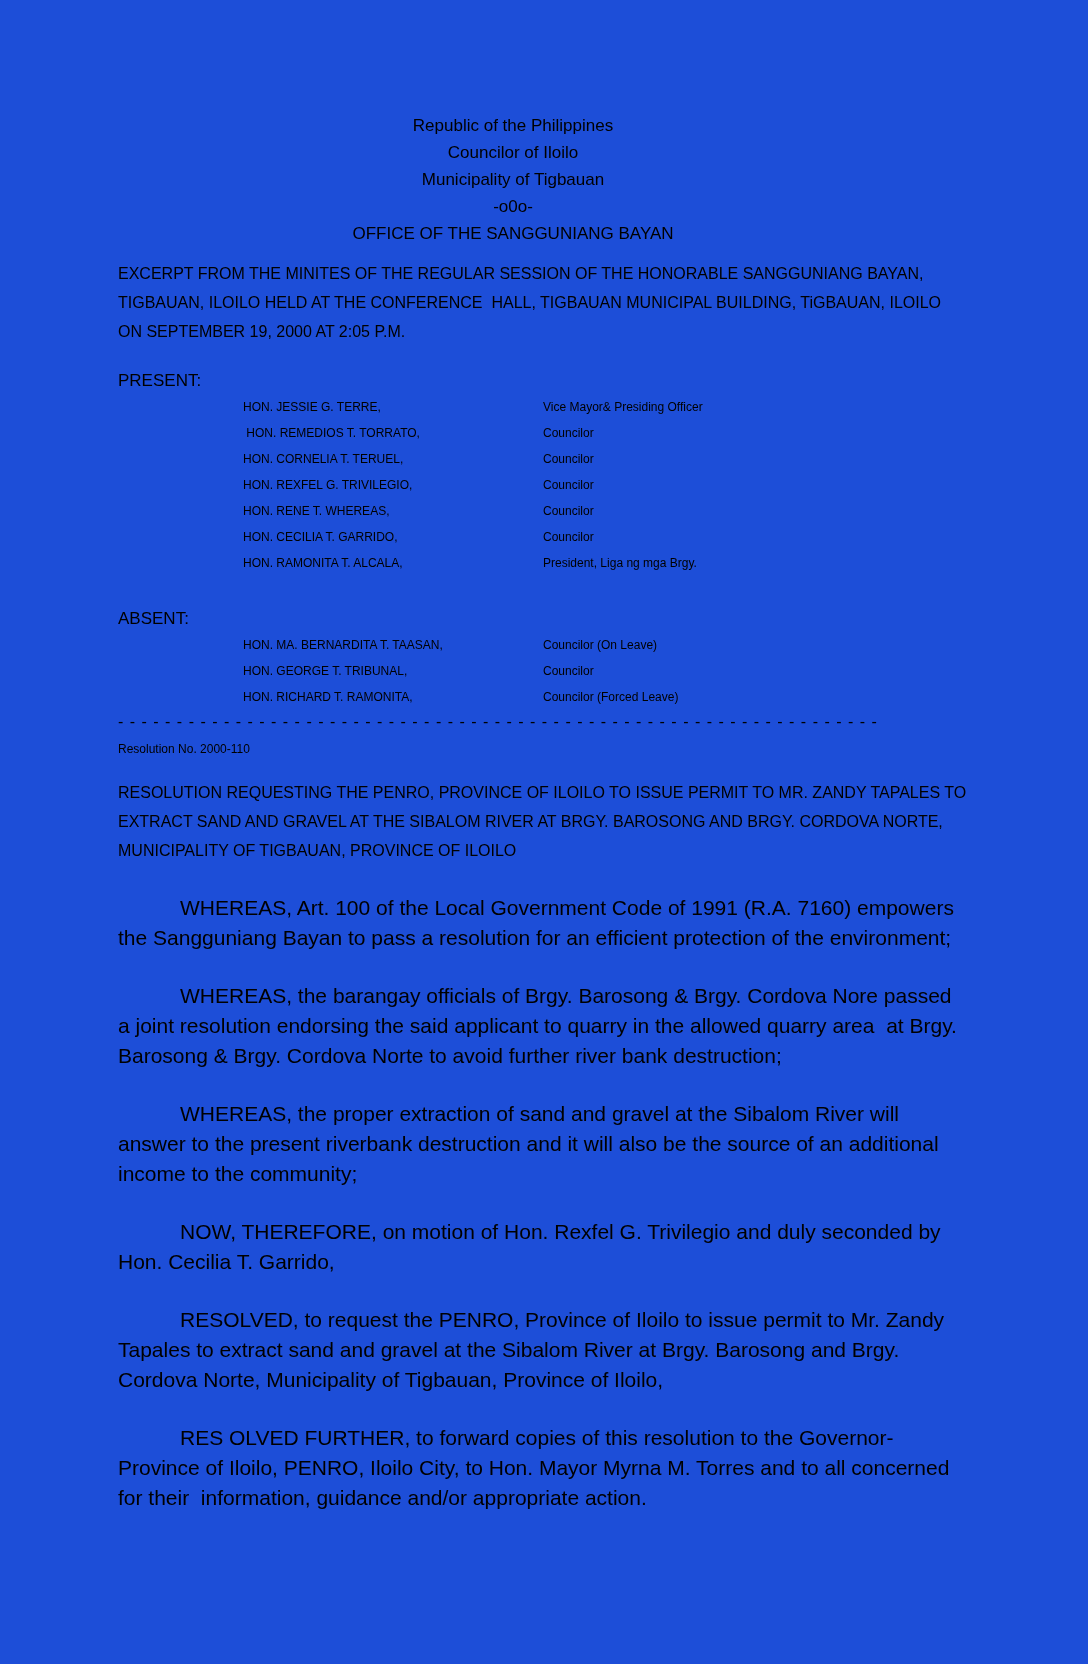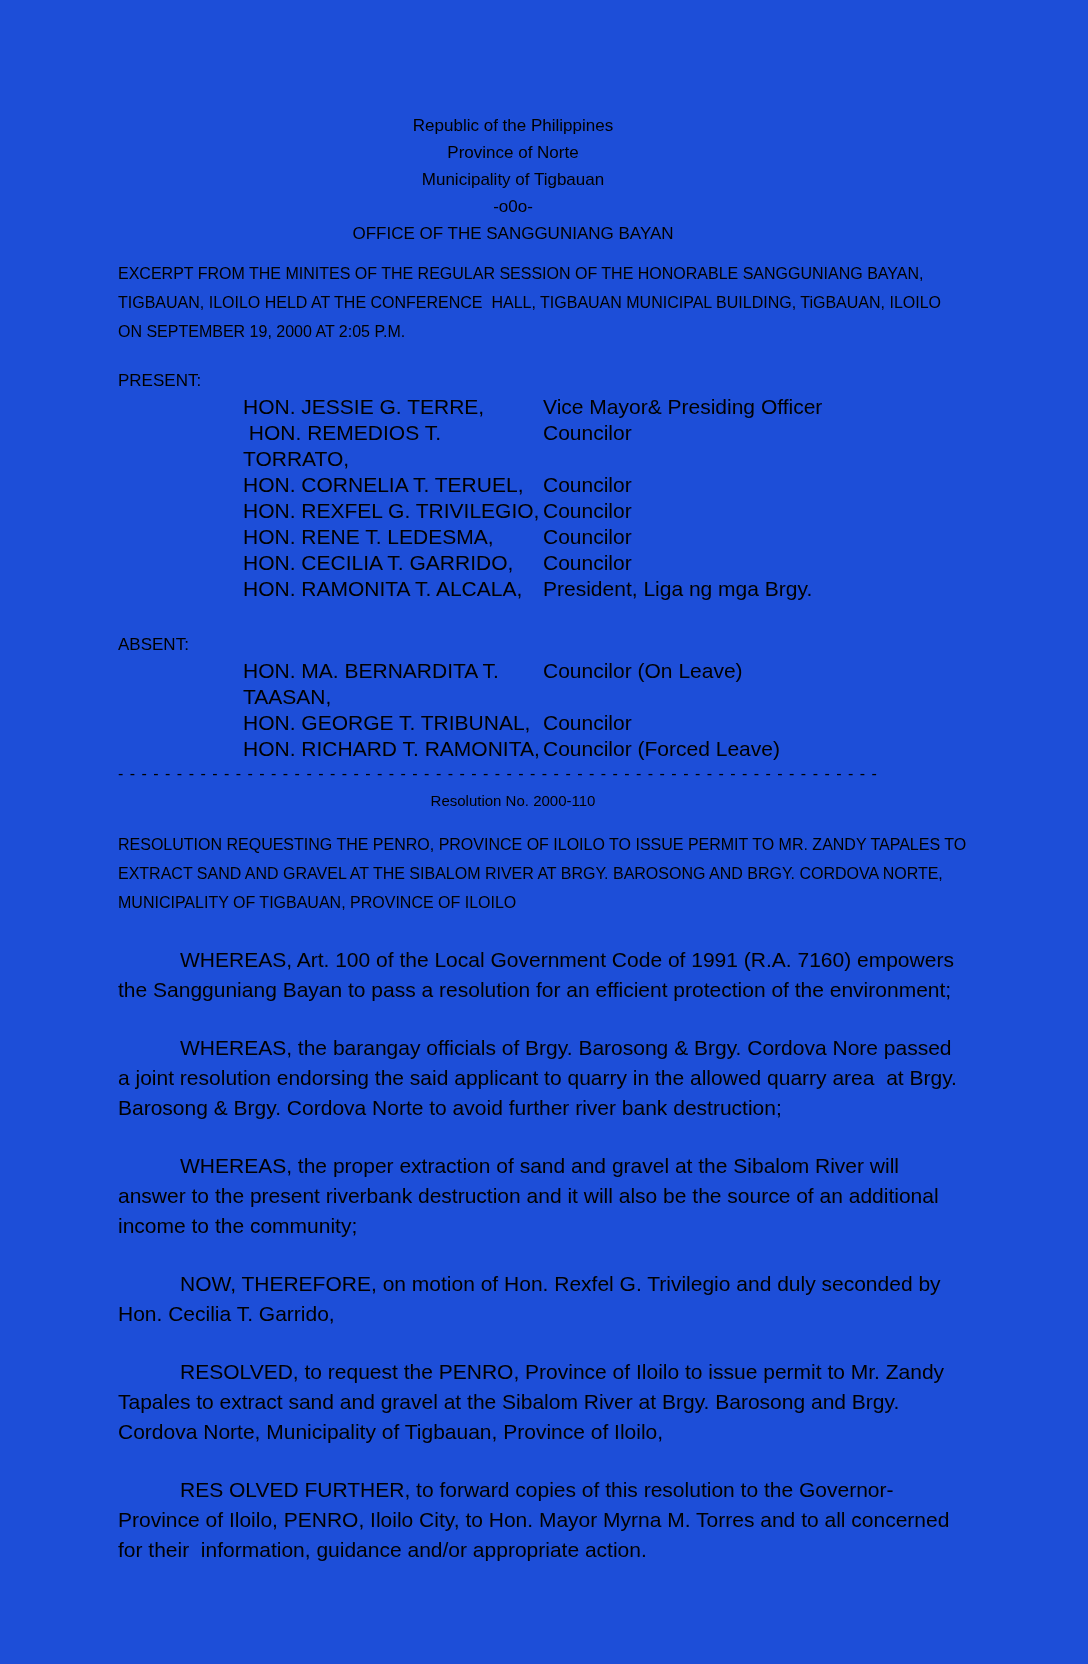--- a/index.html
+++ b/index.html
@@ -38,21 +38,21 @@
   }
   .excerpt { margin-top: 12px; }
   .section-label {
     margin-top: 22px;
     font-size: 17px;
     line-height: 26px;
   }
   .attendee-list { width: 850px; }
   .attendee-row {
     display: flex;
-    font-size: 21px;
+    font-size: 12px;
     line-height: 26px;
   }
   .attendee-name {
     width: 300px;
     margin-left: 125px;
     white-space: pre-wrap;
     flex-shrink: 0;
   }
   .attendee-role { white-space: pre-wrap; }
   .absent-label { margin-top: 30px; }
@@ -61,39 +61,39 @@
     height: 20px;
     overflow: hidden;
     white-space: nowrap;
     font-size: 16px;
     line-height: 20px;
     letter-spacing: 1px;
     margin-top: 2px;
   }
   .resolution-no {
     width: 790px;
-    text-align: center;
-    font-size: 15px;
+    text-align: left;
+    font-size: 12px;
     line-height: 26px;
     margin-top: 4px;
   }
   .title-para { margin-top: 16px; }
   .body-para {
     margin-top: 28px;
     text-indent: 62px;
   }
 </style>
 </head>
 <body>
 
 <div class="page">
 
   <div class="doc-header">
     <div>Republic of the Philippines</div>
-    <div>Province of Norte</div>
+    <div>Councilor of Iloilo</div>
     <div>Municipality of Tigbauan</div>
     <div>-o0o-</div>
     <div>OFFICE OF THE SANGGUNIANG BAYAN</div>
   </div>
 
   <p class="para para-caps excerpt">EXCERPT FROM THE MINITES OF THE REGULAR SESSION OF THE HONORABLE SANGGUNIANG BAYAN, TIGBAUAN, ILOILO HELD AT THE CONFERENCE  HALL, TIGBAUAN MUNICIPAL BUILDING, TiGBAUAN, ILOILO ON SEPTEMBER 19, 2000 AT 2:05 P.M.</p>
 
   <div class="section-label">PRESENT:</div>
 
   <div class="attendee-list">
@@ -107,21 +107,21 @@
     </div>
     <div class="attendee-row">
       <span class="attendee-name">HON. CORNELIA T. TERUEL,</span>
       <span class="attendee-role">Councilor</span>
     </div>
     <div class="attendee-row">
       <span class="attendee-name">HON. REXFEL G. TRIVILEGIO,</span>
       <span class="attendee-role">Councilor</span>
     </div>
     <div class="attendee-row">
-      <span class="attendee-name">HON. RENE T. LEDESMA,</span>
+      <span class="attendee-name">HON. RENE T. WHEREAS,</span>
       <span class="attendee-role">Councilor</span>
     </div>
     <div class="attendee-row">
       <span class="attendee-name">HON. CECILIA T. GARRIDO,</span>
       <span class="attendee-role">Councilor</span>
     </div>
     <div class="attendee-row">
       <span class="attendee-name">HON. RAMONITA T. ALCALA,</span>
       <span class="attendee-role">President, Liga ng mga Brgy.</span>
     </div>

